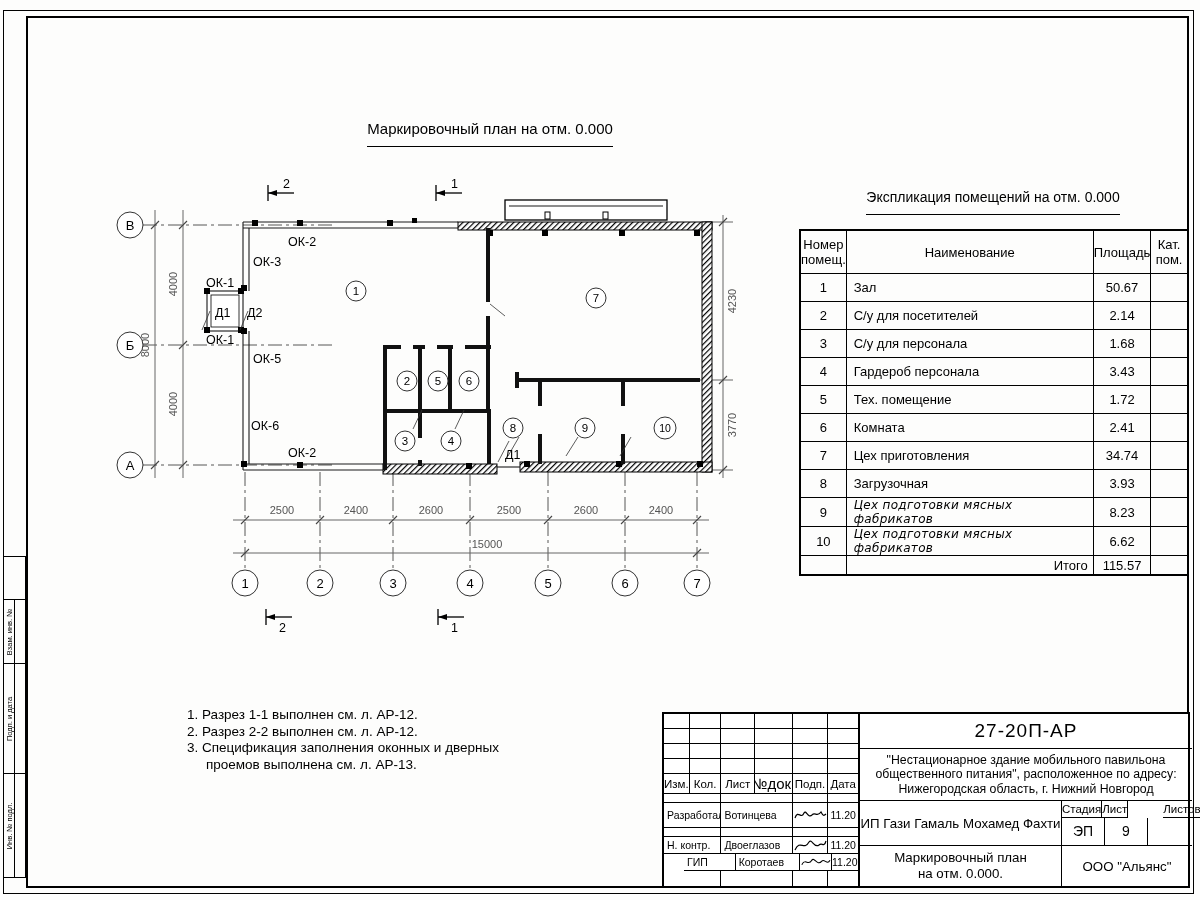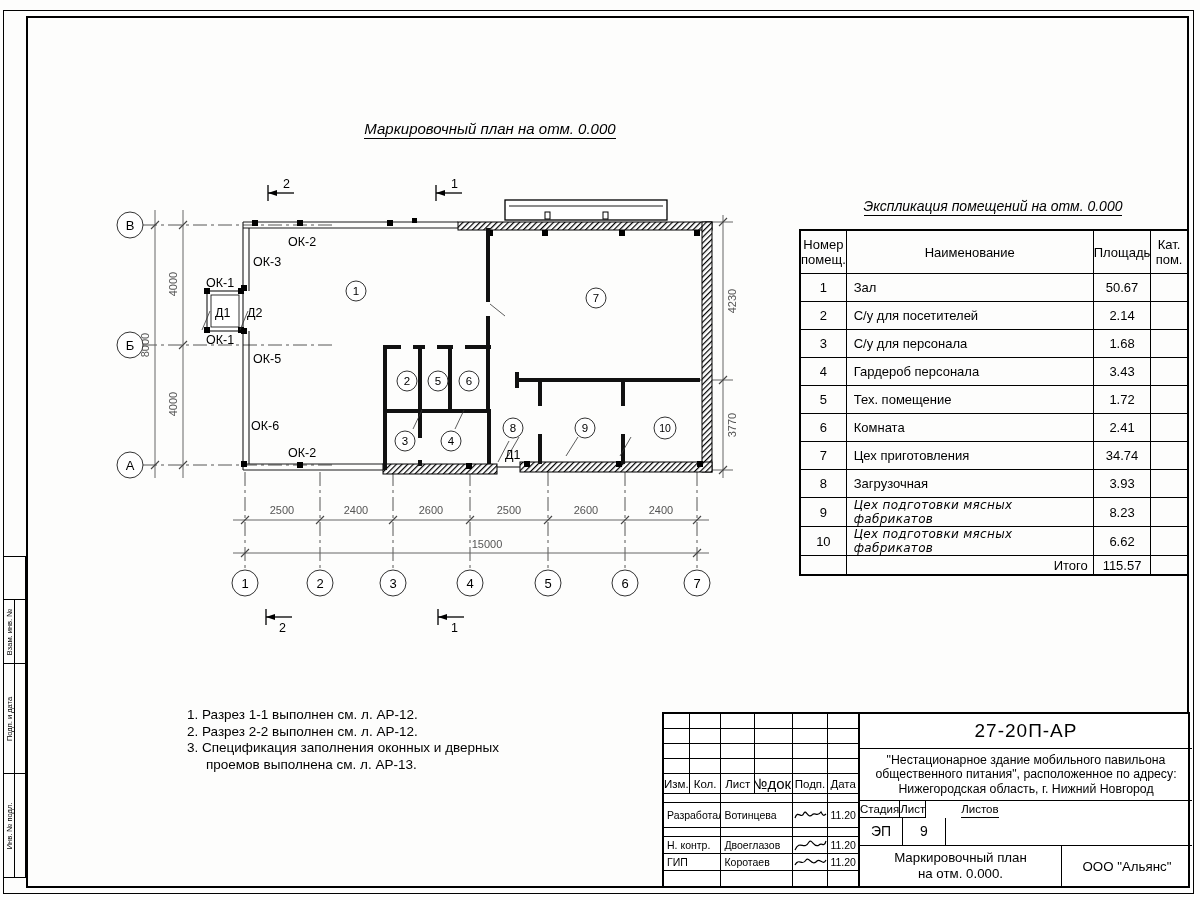--- a/index.html
+++ b/index.html
@@ -1,32 +1,32 @@
 <!DOCTYPE html>
 <html><head>
 <meta charset="utf-8">
 <style>
   html,body{margin:0;padding:0;}
   body{width:1200px;height:900px;background:#fdfdfc;position:relative;overflow:hidden;
        font-family:"Liberation Sans",sans-serif;color:#000;}
   .abs{position:absolute;}
-  .u-title{font-style:italic;border-bottom:1.2px solid #000;padding-bottom:1px;display:inline-block;}
+  .u-title{border-bottom:1.2px solid #000;padding-bottom:9px;display:inline-block;}
   
   .outer-edge{left:3px;top:10px;width:1189px;height:882px;border:1px solid #000;}
   .frame{left:26px;top:16px;width:1163px;height:872px;border:2px solid #000;box-sizing:border-box;}
   
   .mcol{left:3px;top:556px;width:23px;}
   .mbox{box-sizing:border-box;border:1px solid #000;border-top:none;display:flex;}
   .mbox:first-child{border-top:1px solid #000;}
   .mbox .lblcol{width:10px;border-right:1px solid #000;position:relative;}
   .mbox .lblcol span{position:absolute;top:50%;left:50%;transform:translate(-50%,-50%) rotate(-90deg);
       font-size:7.5px;white-space:nowrap;}
   
   .plan-title{left:310px;top:120px;width:360px;text-align:center;font-size:15px;}
-  .expl-title{left:800px;top:198px;width:386px;text-align:center;font-size:14px;}
+  .expl-title{left:800px;top:189px;width:386px;text-align:center;font-size:14px;}
   
   table.expl{position:absolute;left:799px;top:229px;border-collapse:collapse;border:2px solid #000;table-layout:fixed;}
   table.expl td,table.expl th{border:1px solid #000;font-weight:normal;font-size:13px;padding:0;overflow:hidden;}
   table.expl th{height:42px;}
   table.expl td{height:27px;text-align:center;}
   table.expl td.c-name{text-align:left;padding-left:7px;}
   table.expl tr.alt td.c-name{font-family:"DejaVu Sans",sans-serif;font-style:italic;font-size:12px;letter-spacing:.3px;}
   table.expl tr.total td{height:18px;}
   table.expl tr.total td.c-name{text-align:right;padding-right:5px;margin-top:28px;}
   .w-num{width:45px;}.w-name{width:247px;}.w-area{width:56px;}.w-cat{width:37px;}
@@ -551,41 +551,42 @@
     <div class="srow" style="height:17px;">
       <div class="scell left" style="width:58px;">Н. контр.</div>
       <div class="scell left" style="width:72px;">Двоеглазов</div>
       <div class="scell" style="width:36px;">
         <svg width="34" height="14" viewBox="0 0 34 14">
             <path d="M2 12 C7 1 11 13 16 4 C19 0 21 11 26 7 C29 4 31 10 33 3" fill="none" stroke="#000" stroke-width="1.2"></path>
           </svg>
       </div>
       <div class="scell last" style="width:30px;">11.20</div>
     </div>
-    <div class="srow" style="height:17px;">
+    <div class="srow" style="height:17px;padding-left:20px;">
       <div class="scell left" style="width:58px;">ГИП</div>
       <div class="scell left" style="width:72px;">Коротаев</div>
       <div class="scell" style="width:36px;">
         <svg width="34" height="14" viewBox="0 0 34 14">
             <path d="M2 10 C6 2 9 12 13 5 C16 1 19 12 24 6 C27 3 30 11 33 5" fill="none" stroke="#000" stroke-width="1.2"></path>
           </svg>
       </div>
       <div class="scell last" style="width:30px;">11.20</div>
     </div>
     <div class="srow" style="height:15px;">
         <div class="scell" style="width:58px;border-bottom:none;"></div>
         <div class="scell" style="width:72px;border-bottom:none;"></div>
         <div class="scell" style="width:36px;border-bottom:none;"></div>
         <div class="scell last" style="width:30px;border-bottom:none;"></div>
       </div>
   </div>
   <div class="stamp-right">
     <div class="docnum">27-20П-АР</div>
     <div class="desc">"Нестационарное здание мобильного павильона общественного питания", расположенное по адресу: Нижегородская область, г. Нижний Новгород</div>
     <div class="rowc">
+      <div class="client">ИП Гази Гамаль Мохамед Фахти</div>
       <div class="stagegrid">
         <div class="stagehdr">
           <div style="width:43px;text-align:right;">Стадия</div>
           <div style="width:43px;">Лист</div>
           <div style="width:44px;margin-left:35px;">Листов</div>
         </div>
         <div class="stageval">
           <div style="width:43px;">ЭП</div>
           <div style="width:43px;">9</div>
           <div style="width:44px;"></div>

